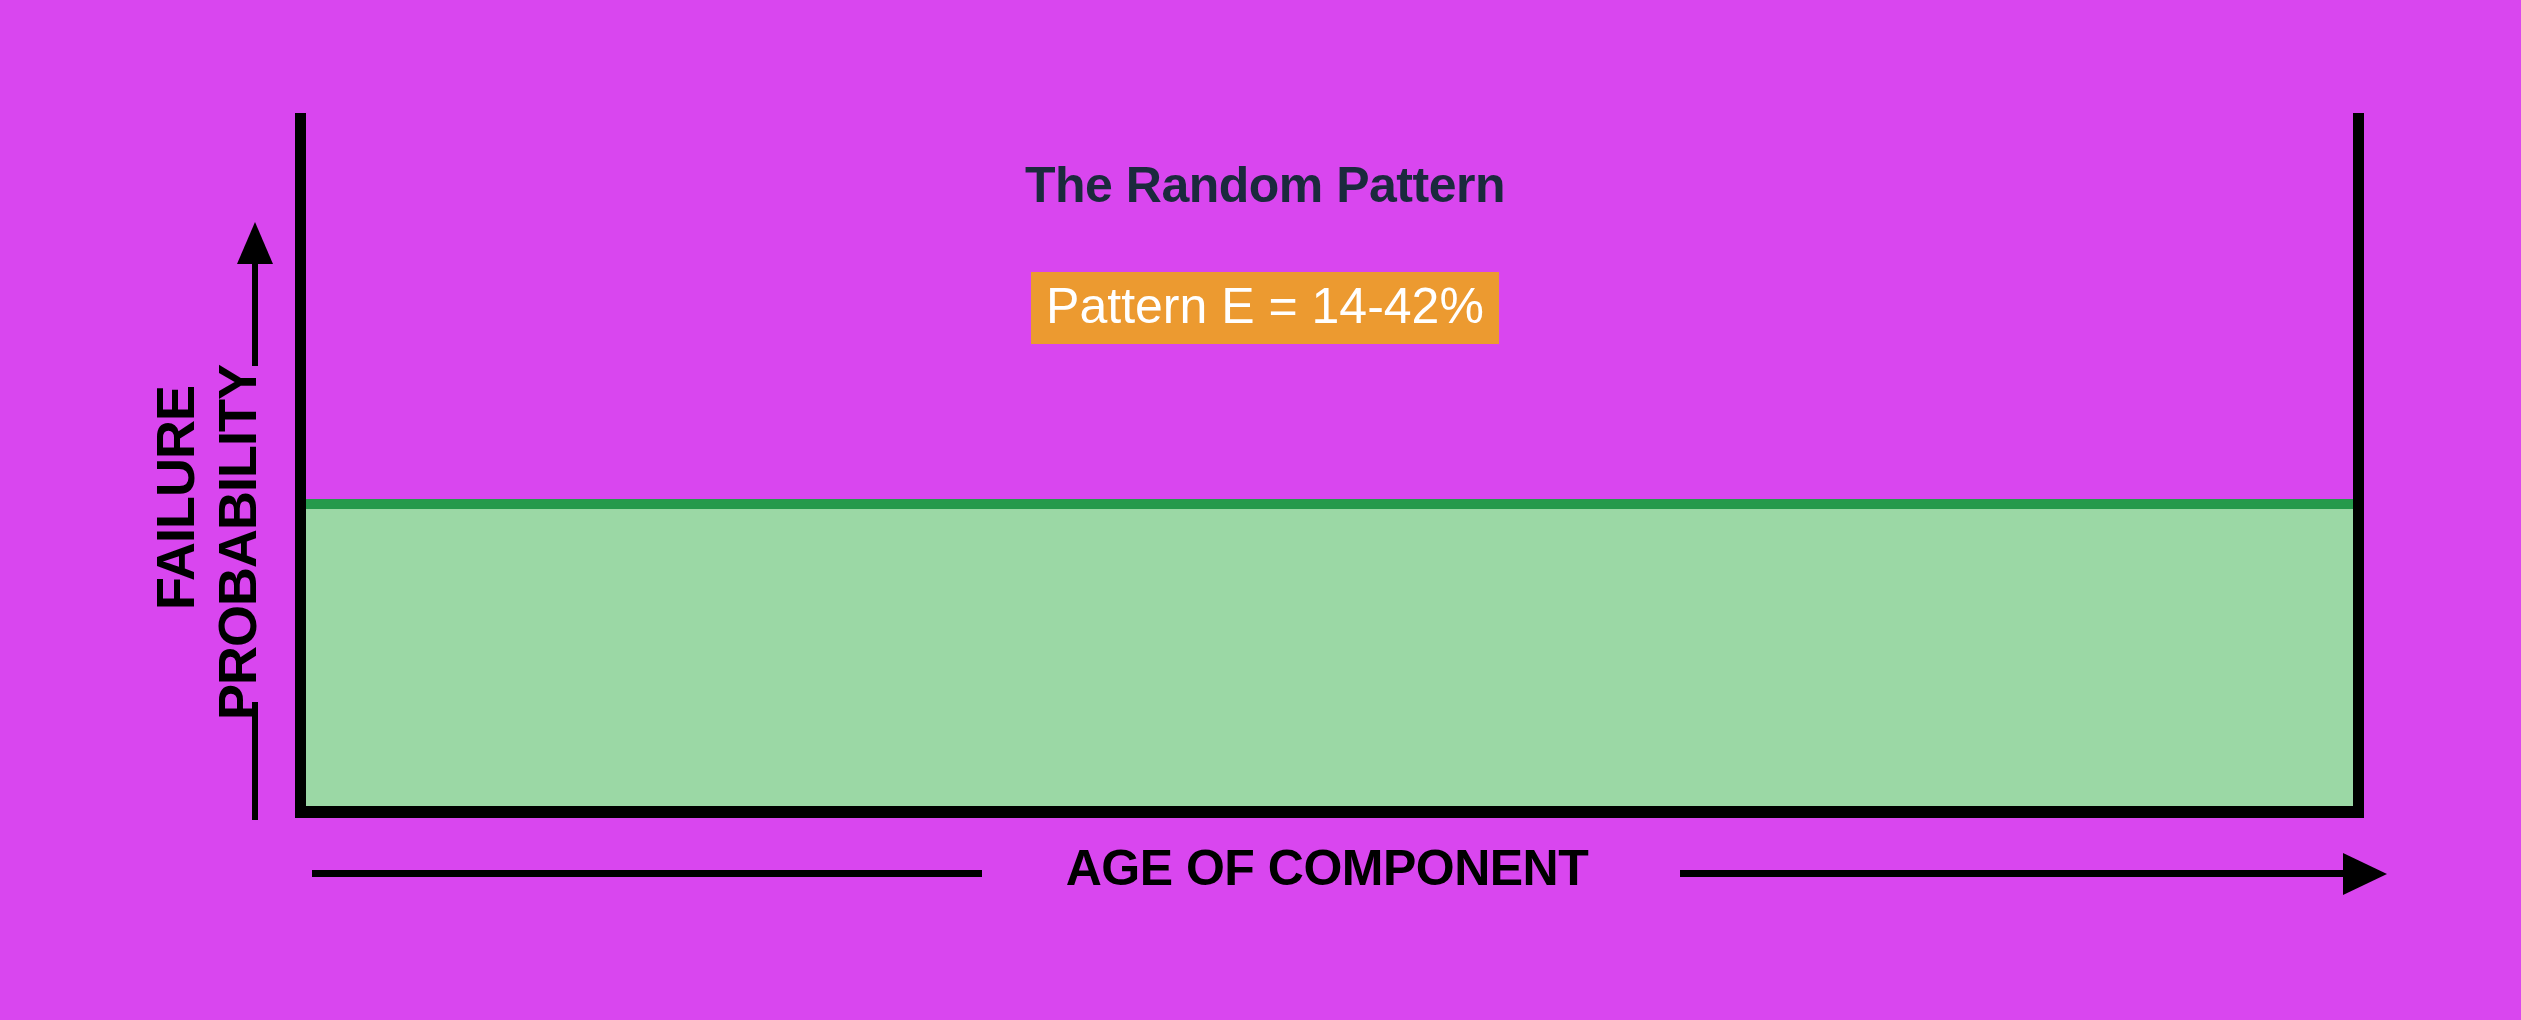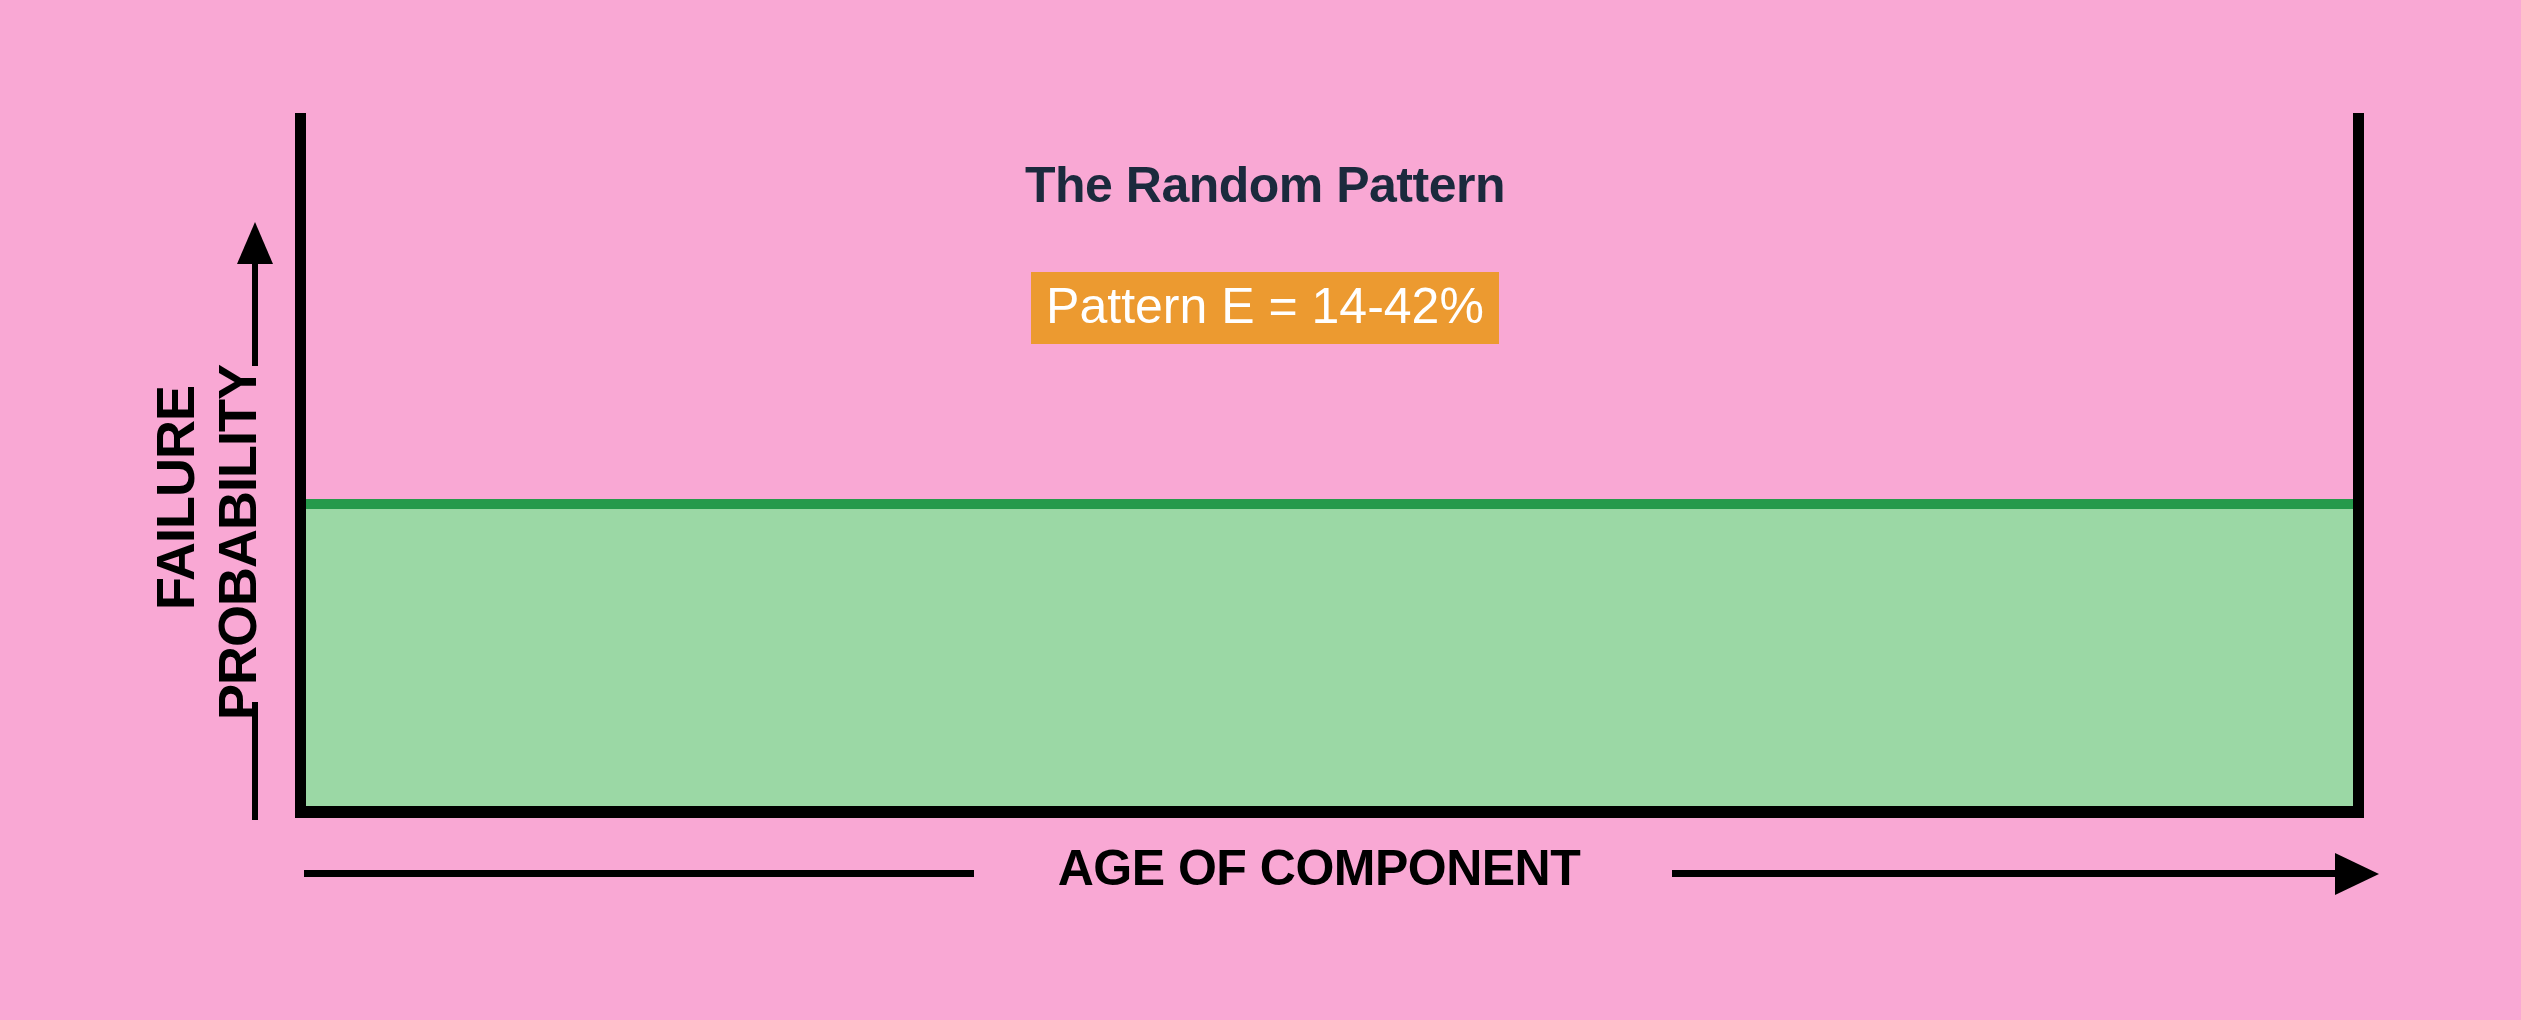--- a/index.html
+++ b/index.html
@@ -13,21 +13,21 @@
     position: relative;
     overflow: hidden;
     font-family: "Liberation Sans", sans-serif;
   }
 
   #chart-root {
     position: absolute;
     left: 0; top: 0;
     width: 2521px;
     height: 1020px;
-    background: #f9a8d4;
+    background: #d946ef;
   }
 
   
   .axis-y-line {
     position: absolute;
     left: 295px;
     top: 113px;
     width: 11px;
     height: 705px;
     background: #000000;
@@ -150,21 +150,21 @@
     left: 122px;
     top: 592px;
     width: 6px;
     height: 118px;
     background: #000000;
   }
 
   
   .xlabel-group {
     position: absolute;
-    left: 4px;
+    left: 12px;
     top: 838px;
     width: 2111px;
     height: 90px;
   }
   .xline-left {
     position: absolute;
     left: 300px;
     top: 32px;
     width: 670px;
     height: 7px;

